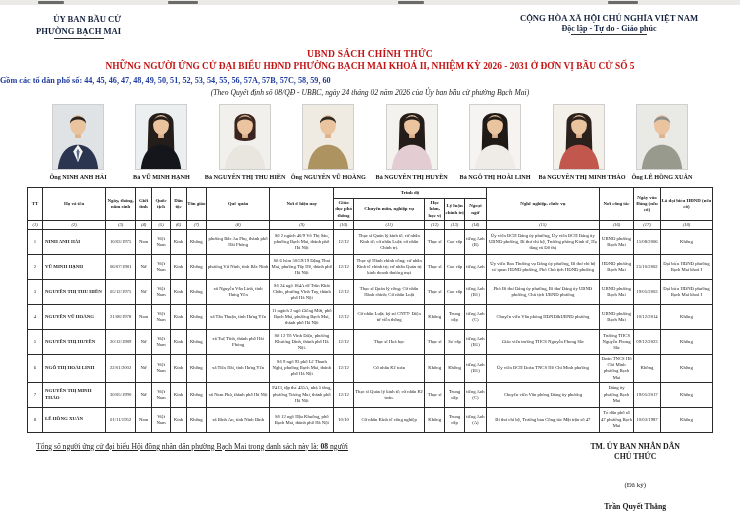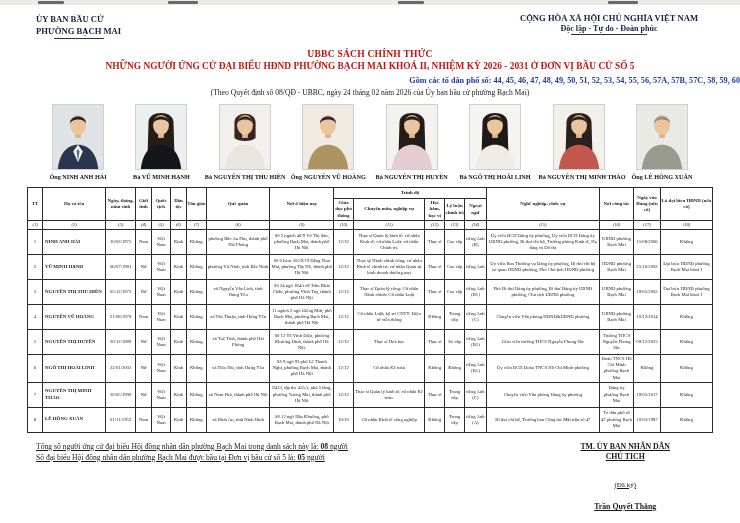--- a/index.html
+++ b/index.html
@@ -9,52 +9,52 @@
     -webkit-font-smoothing:antialiased;
   }
   .scan-strip{position:absolute;top:0;left:0;right:0;height:5px;background:#eceae7;}
   .scan-strip i{position:absolute;top:1px;height:3px;background:#6b6b6b;border-radius:1px;}
   .scan-strip i:nth-child(1){left:38px;width:26px;}
   .scan-strip i:nth-child(2){left:168px;width:30px;}
   .scan-strip i:nth-child(3){left:398px;width:26px;}
   .scan-strip i:nth-child(4){left:608px;width:30px;}
 
   .header-row{display:flex;justify-content:space-between;padding:13px 42px 0 36px;}
-  .org-block{text-align:left;font-weight:bold;font-size:8.6px;line-height:1.4;color:#14213d;}
+  .org-block{text-align:right;font-weight:bold;font-size:8.6px;line-height:1.4;color:#14213d;}
   .org-line2::after{content:"";display:block;width:50px;margin:1px auto 0;border-bottom:1px solid #333;}
   .nat-block{text-align:center;color:#14213d;}
   .nat-line1{font-weight:bold;font-size:8.6px;}
   .nat-line2{font-weight:bold;font-size:8px;margin-top:1px;}
   .nat-line2::after{content:"";display:block;width:76px;margin:1px auto 0;border-bottom:1px solid #333;}
 
   .title1{text-align:center;font-weight:bold;font-size:9.6px;color:#c31414;margin-top:9px;letter-spacing:.2px;}
   .title2{text-align:center;font-weight:bold;font-size:9.4px;color:#c31414;margin-top:2px;}
-  .subtitle{text-align:right;font-weight:bold;font-size:8.2px;color:#1f3c9e;margin-top:5px;}
-  .note{text-align:center;font-size:7.6px;color:#222;margin-top:3px;}
+  .subtitle{text-align:left;font-weight:bold;font-size:8.2px;color:#1f3c9e;margin-top:5px;}
+  .note{text-align:center;font-style:italic;font-size:7.6px;color:#222;margin-top:3px;}
 
   .photo-strip{display:flex;justify-content:space-between;margin-top:7px;padding:0 38px;}
   .photo-block{width:80px;text-align:center;}
   .photo{width:52px;height:66px;margin:0 auto;border:0.5px solid #cfcfcf;box-sizing:border-box;}
   .photo svg{display:block;width:100%;height:100%;}
   .photo-caption{font-weight:bold;font-size:6.2px;margin-top:3px;white-space:nowrap;color:#111;}
 
   .table-wrap{margin:7px 27px 0 27px;}
   table{width:100%;border-collapse:collapse;table-layout:fixed;}
   th,td{border:0.7px solid #2a2a2a;padding:1px;font-size:4.7px;line-height:1.3;
         text-align:center;vertical-align:middle;word-wrap:break-word;overflow:hidden;}
   thead th{font-weight:bold;font-size:4.9px;padding:1px 0;}
   .group-th{height:8px;}
   .idx-row td{font-style:italic;font-size:4.5px;padding:0;height:8px;}
   tbody tr{height:25px;}
   td.name-cell{text-align:left;font-weight:bold;font-size:4.9px;padding-left:2px;}
 
   .footer{position:relative;margin:9px 36px 0 36px;font-size:7.6px;height:70px;}
   .footer-line{margin-bottom:2px;text-decoration:underline;}
   .footer-line b{font-weight:bold;}
-  .sign-block{position:absolute;top:0;right:34px;text-align:center;line-height:1.35;text-decoration:underline;}
+  .sign-block{position:absolute;top:0;right:24px;text-align:center;line-height:1.35;}
   .sign-org{font-weight:bold;font-size:7.8px;}
   .sign-title{font-weight:bold;font-size:7.8px;}
   .sign-note{font-size:7px;margin-top:18px;}
   .signer{font-weight:bold;font-size:7.8px;margin-top:12px;}
 </style>
 </head>
 <body>
 
 <div class="page">
 
@@ -65,25 +65,25 @@
       <i></i>
     </div>
 
   <div class="header-row">
     <div class="org-block">
       <div>ỦY BAN BẦU CỬ</div>
       <div class="org-line2">PHƯỜNG BẠCH MAI</div>
     </div>
     <div class="nat-block">
       <div class="nat-line1">CỘNG HÒA XÃ HỘI CHỦ NGHĨA VIỆT NAM</div>
-      <div class="nat-line2">Độc lập - Tự do - Đoàn phúc</div>
+      <div class="nat-line2">Độc lập - Tự do - Giáo phúc</div>
     </div>
   </div>
 
-  <div class="title1">UBBC SÁCH CHÍNH THỨC</div>
+  <div class="title1">UBND SÁCH CHÍNH THỨC</div>
   <div class="title2">NHỮNG NGƯỜI ỨNG CỬ ĐẠI BIỂU HĐND PHƯỜNG BẠCH MAI KHOÁ II, NHIỆM KỲ 2026 - 2031 Ở ĐƠN VỊ BẦU CỬ SỐ 5</div>
   <div class="subtitle">Gồm các tổ dân phố số: 44, 45, 46, 47, 48, 49, 50, 51, 52, 53, 54, 55, 56, 57A, 57B, 57C, 58, 59, 60</div>
   <div class="note">(Theo Quyết định số 08/QĐ - UBBC, ngày 24 tháng 02 năm 2026 của Ủy ban bầu cử phường Bạch Mai)</div>
 
   <div class="photo-strip">
       <div class="photo-block">
         <div class="photo">
           <svg viewBox="0 0 52 66" preserveAspectRatio="none" aria-hidden="true">
        <rect x="0" y="0" width="52" height="66" fill="#dfe3e6"></rect>
 
@@ -427,25 +427,21 @@
           </tr>
         </tbody>
       </table>
   </div>
 
   <div class="footer">
     <div class="footer-line">
       <span>Tổng số người ứng cử đại biểu Hội đồng nhân dân phường Bạch Mai trong danh sách này là:</span>
       <b>08</b><span> người</span>
     </div>
-    <div class="footer-line">
-      <span>Số đại biểu Hội đồng nhân dân phường Bạch Mai được bầu tại Đơn vị bầu cử số 5 là:</span>
-      <b>05</b><span> người</span>
-    </div>
     <div class="sign-block">
       <div class="sign-org">TM. ỦY BAN NHÂN DÂN</div>
-      <div class="sign-title">CHỦ TỊCH</div>
+      <div class="sign-title">CHỦ THỨC</div>
       <div class="sign-note">(Đã ký)</div>
       <div class="signer">Trần Quyết Thắng</div>
     </div>
   </div>
 
 </div>
 
 </body></html>

